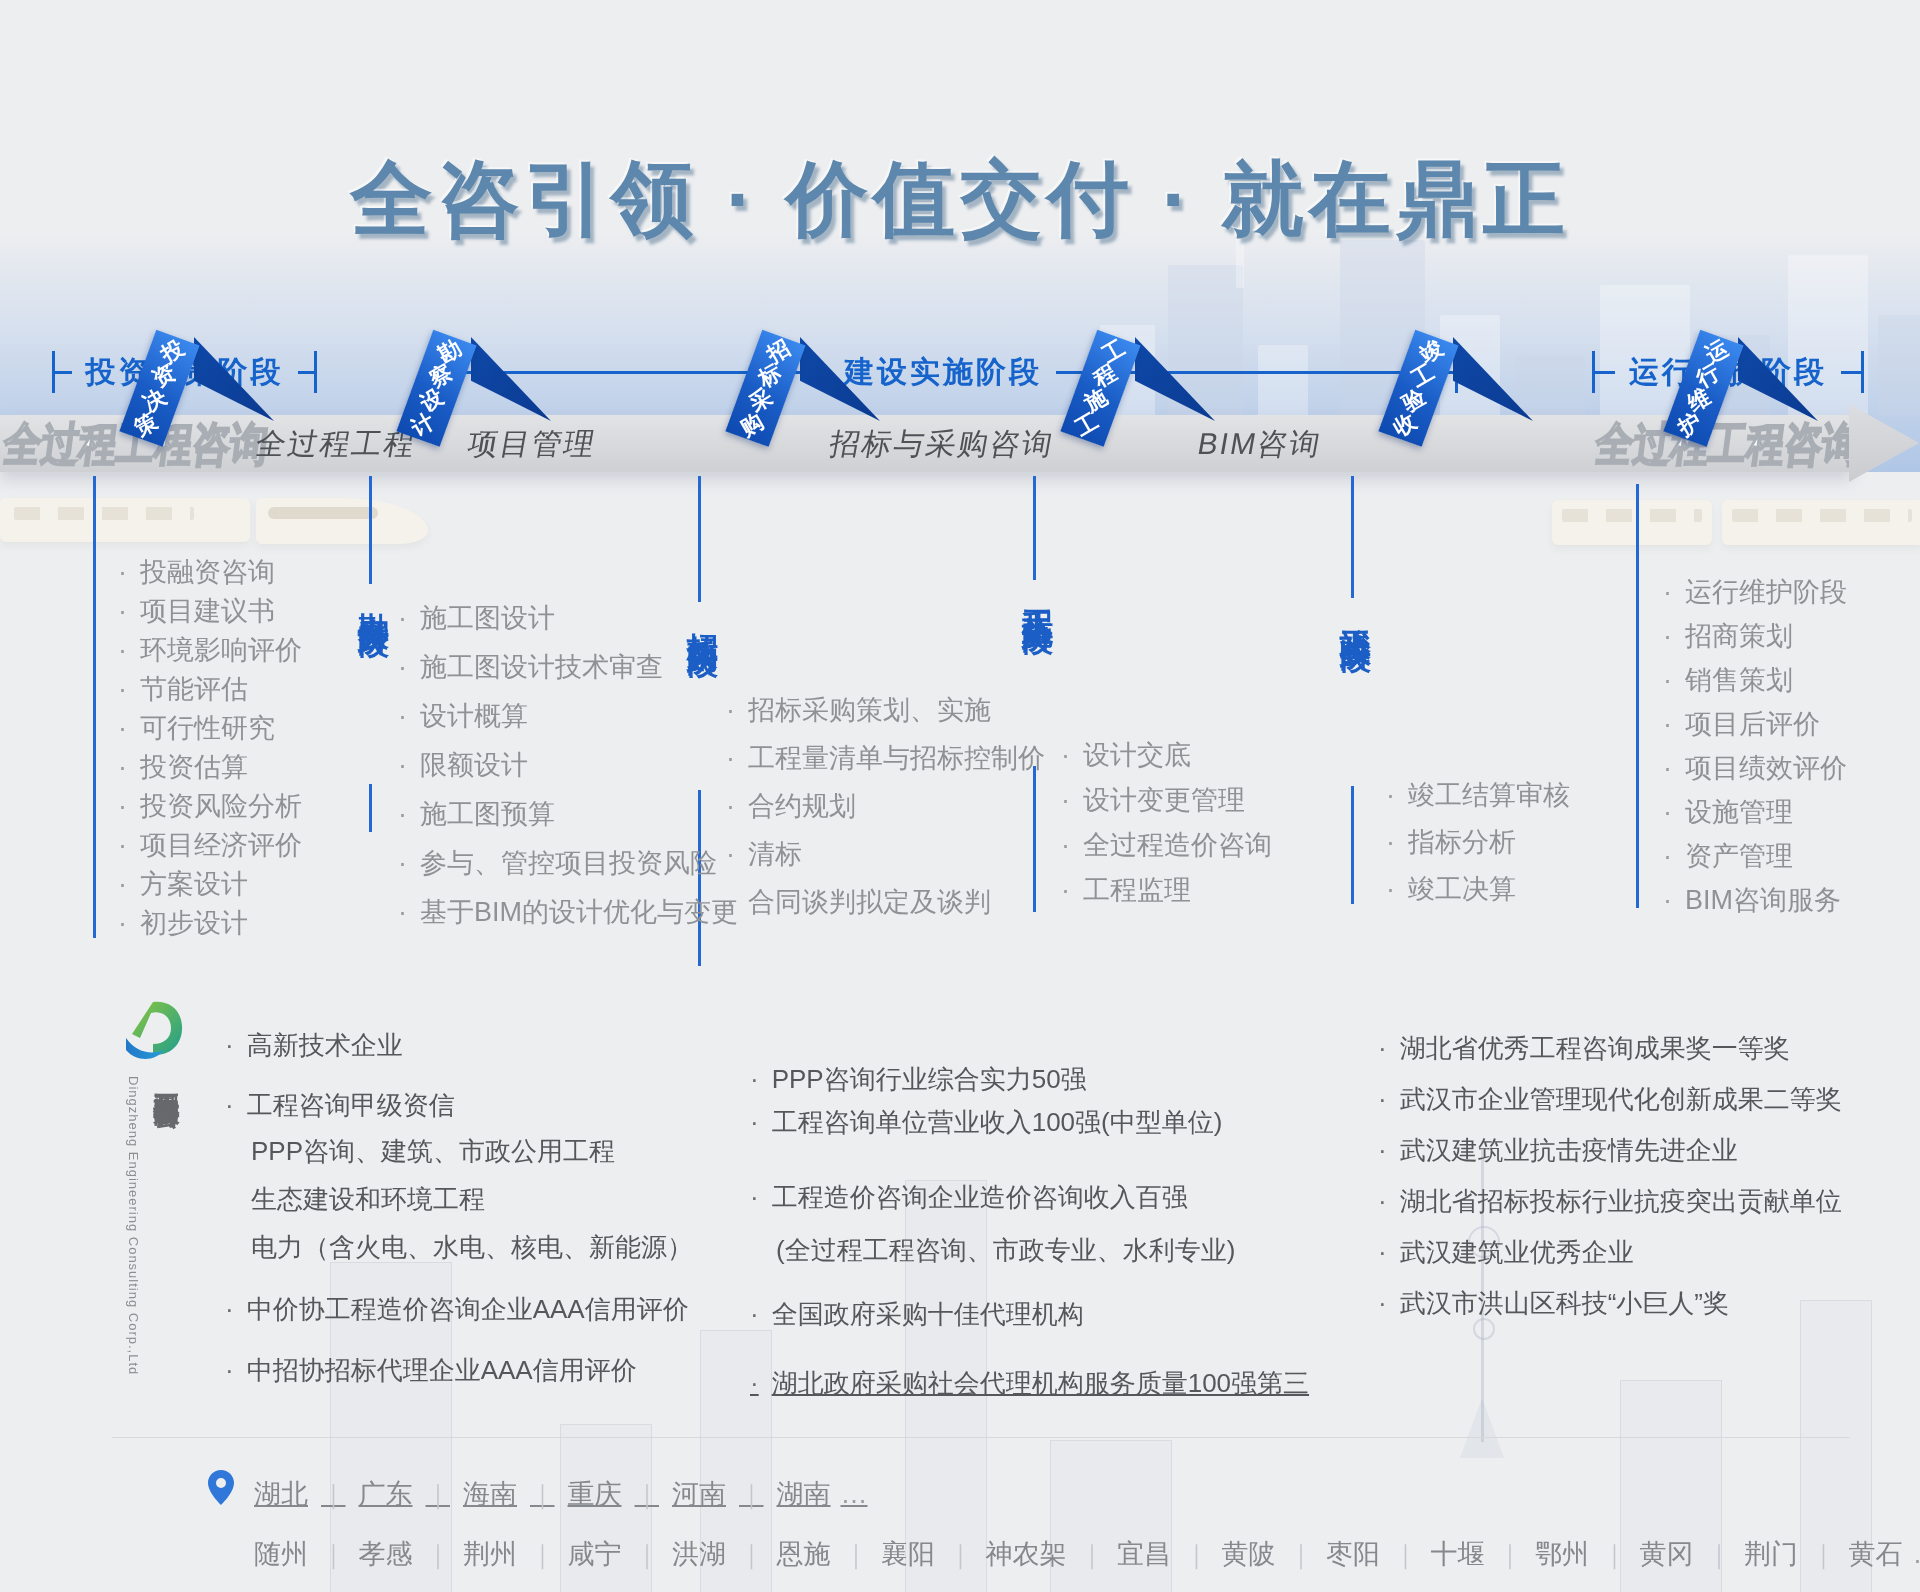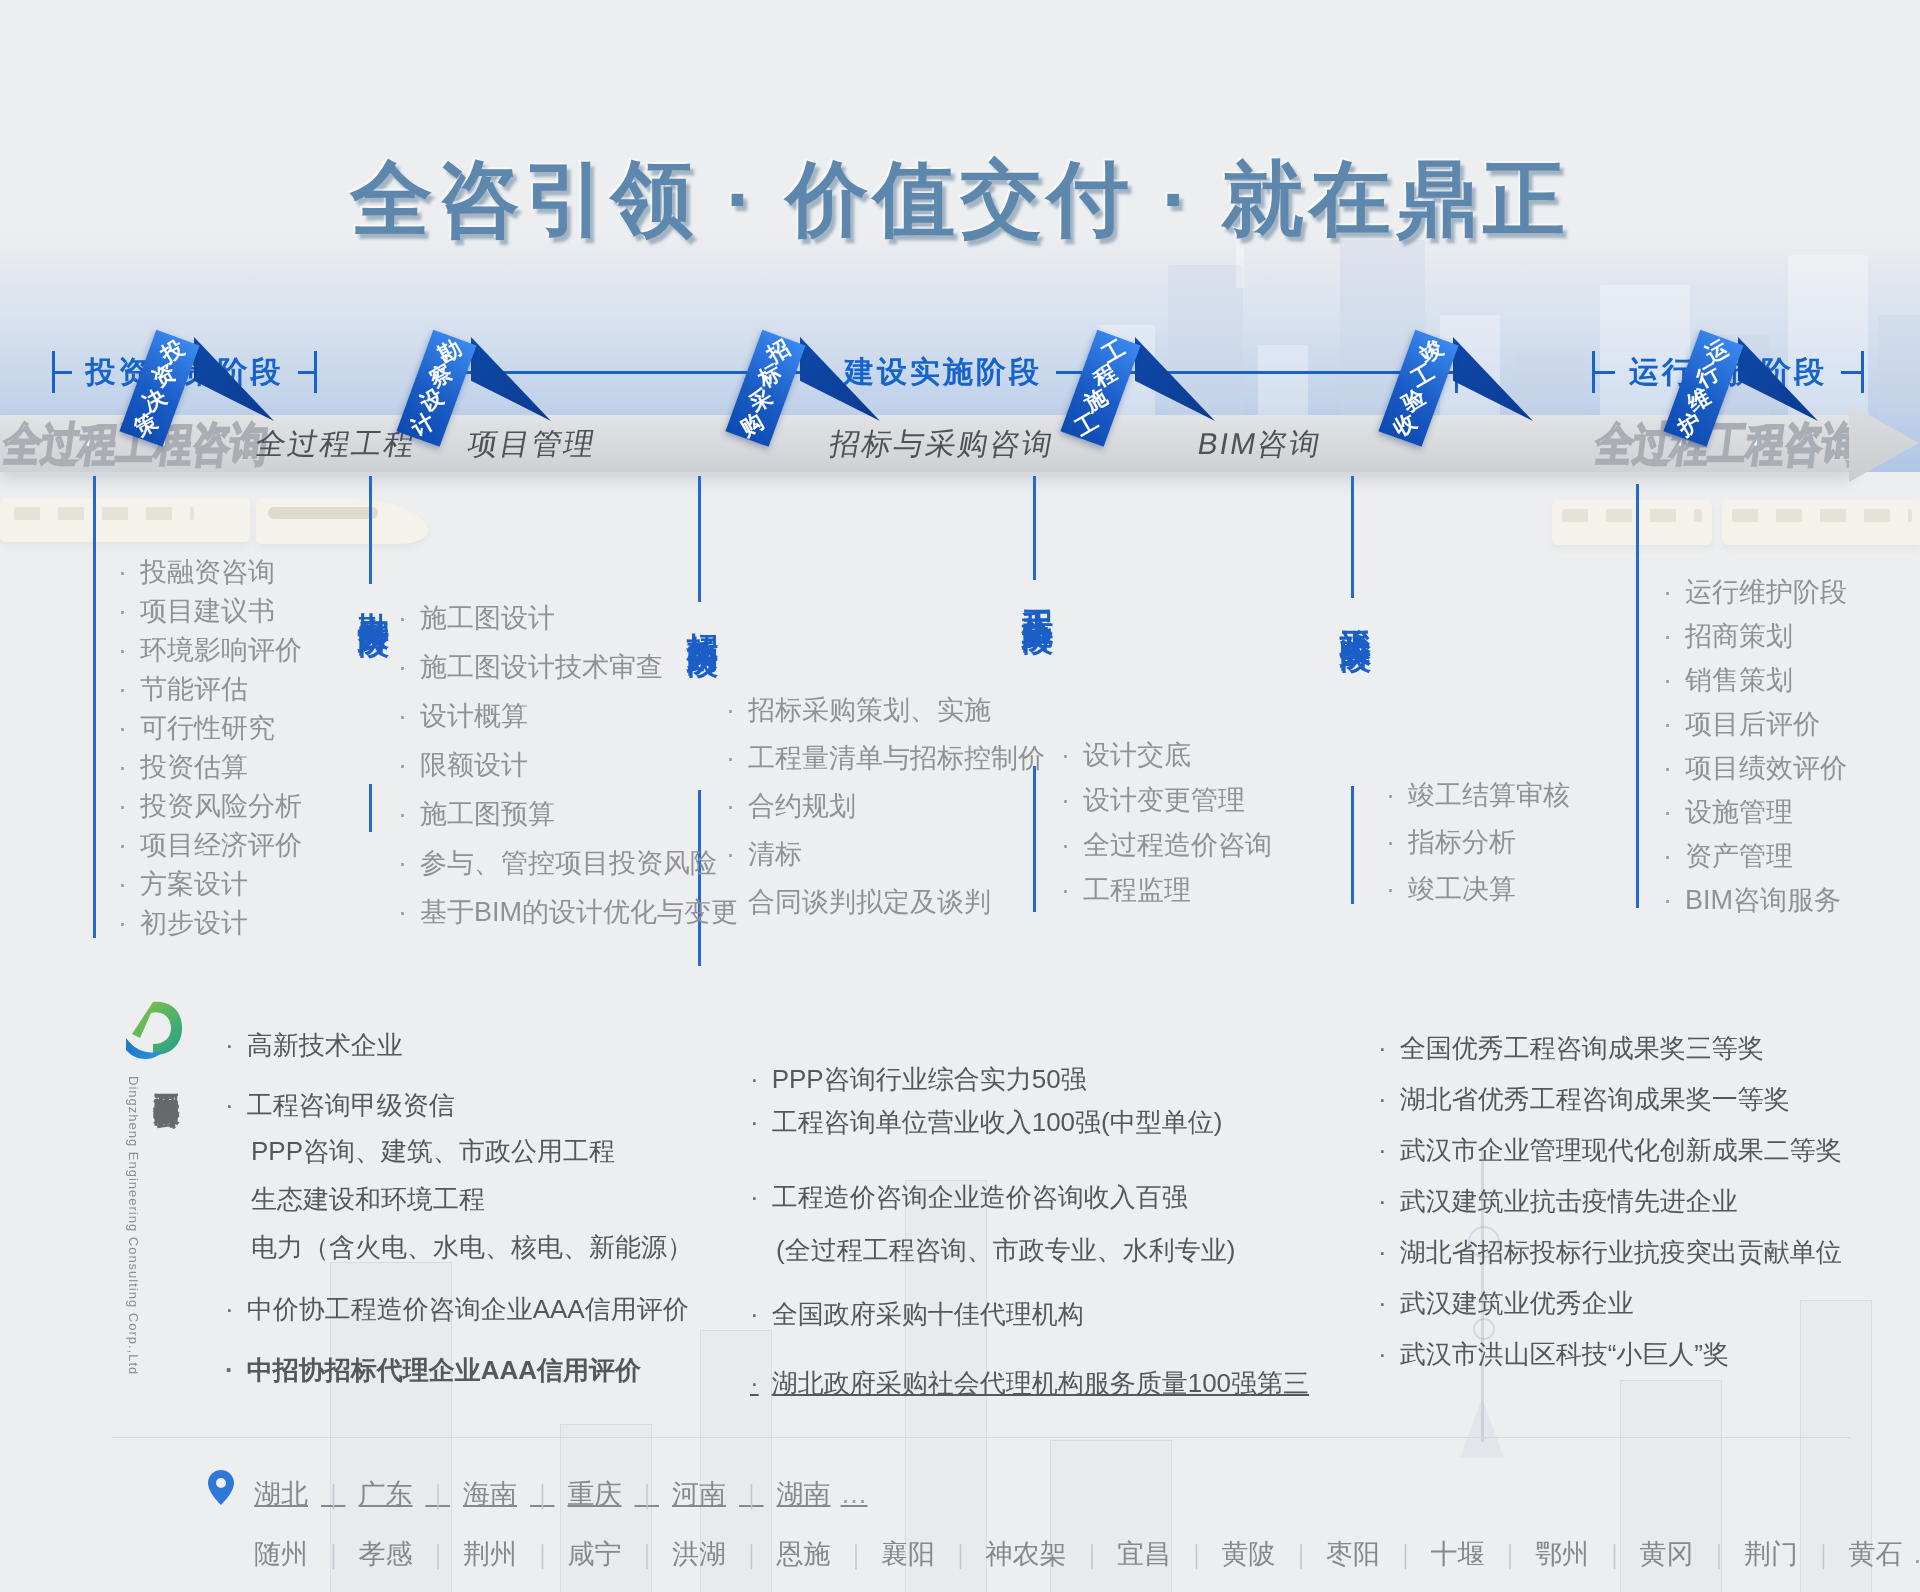--- a/index.html
+++ b/index.html
@@ -310,31 +310,30 @@
   </svg>
   <div class="company-cn">鼎正工程咨询股份有限公司</div>
   <div class="company-en">Dingzheng Engineering Consulting Corp.,Ltd</div>
 
   <div class="award-line bullet" style="left:225px;top:1030px;">高新技术企业</div>
   <div class="award-line bullet" style="left:225px;top:1090px;">工程咨询甲级资信</div>
   <div class="award-line sub" style="left:225px;top:1136px;">PPP咨询、建筑、市政公用工程</div>
   <div class="award-line sub" style="left:225px;top:1184px;">生态建设和环境工程</div>
   <div class="award-line sub" style="left:225px;top:1232px;">电力（含火电、水电、核电、新能源）</div>
   <div class="award-line bullet" style="left:225px;top:1294px;">中价协工程造价咨询企业AAA信用评价</div>
-  <div class="award-line bullet" style="left:225px;top:1355px;font-weight:bold;">中招协招标代理企业AAA信用评价</div>
+  <div class="award-line bullet" style="left:225px;top:1355px;">中招协招标代理企业AAA信用评价</div>
 
   <div class="award-line bullet" style="left:750px;top:1036px;margin-top:28px;">PPP咨询行业综合实力50强</div>
   <div class="award-line bullet" style="left:750px;top:1107px;">工程咨询单位营业收入100强(中型单位)</div>
   <div class="award-line bullet" style="left:750px;top:1182px;">工程造价咨询企业造价咨询收入百强</div>
   <div class="award-line sub" style="left:750px;top:1235px;">(全过程工程咨询、市政专业、水利专业)</div>
   <div class="award-line bullet" style="left:750px;top:1299px;">全国政府采购十佳代理机构</div>
   <div class="award-line bullet" style="left:750px;top:1368px;text-decoration:underline;">湖北政府采购社会代理机构服务质量100强第三</div>
 
   <div class="awards-col3">
-    <div class="award-line bullet">全国优秀工程咨询成果奖三等奖</div>
     <div class="award-line bullet">湖北省优秀工程咨询成果奖一等奖</div>
     <div class="award-line bullet">武汉市企业管理现代化创新成果二等奖</div>
     <div class="award-line bullet">武汉建筑业抗击疫情先进企业</div>
     <div class="award-line bullet">湖北省招标投标行业抗疫突出贡献单位</div>
     <div class="award-line bullet">武汉建筑业优秀企业</div>
     <div class="award-line bullet">武汉市洪山区科技“小巨人”奖</div>
   </div>
 
   <div class="divider"></div>
   <svg style="position:absolute;left:208px;top:1470px;" width="26" height="36" viewBox="0 0 26 36">

